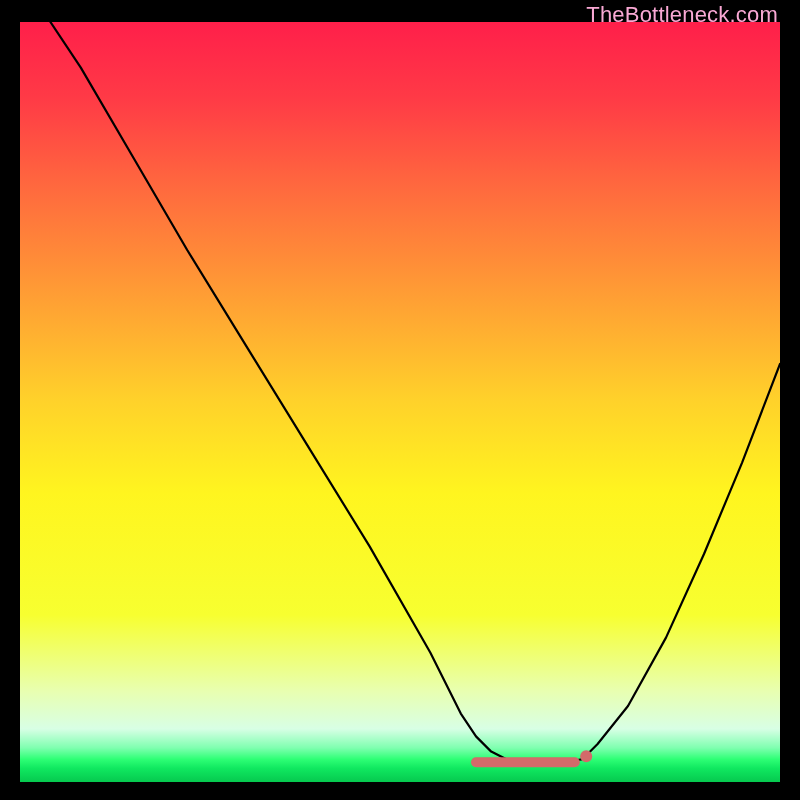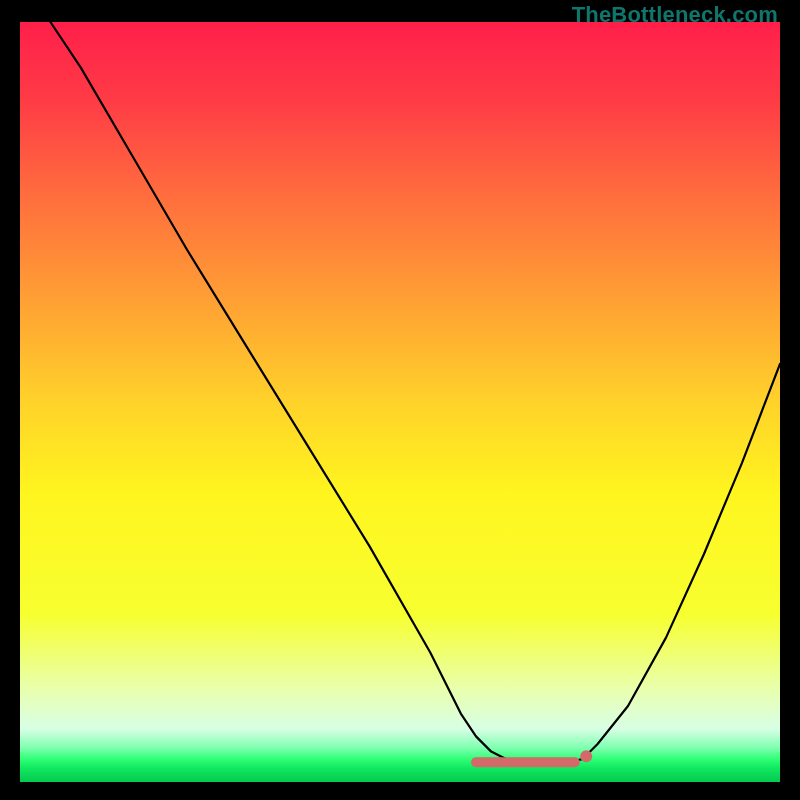--- a/index.html
+++ b/index.html
@@ -23,23 +23,23 @@
     position: absolute;
     left: 0;
     top: 0;
     width: 760px;
     height: 760px;
   }
   .watermark {
     position: absolute;
     top: 2px;
     right: 22px;
-    color: #0f766e;
+    color: #f9a8d4;
     font-size: 22px;
-    font-weight: 700;
+    font-weight: 400;
     letter-spacing: 0.2px;
   }
 </style>
 </head>
 <body>
 
 <div class="frame">
   <svg class="plot-area" viewBox="0 0 760 760" preserveAspectRatio="none">
     <defs>
       <linearGradient id="bg-grad" x1="0" y1="0" x2="0" y2="1">

